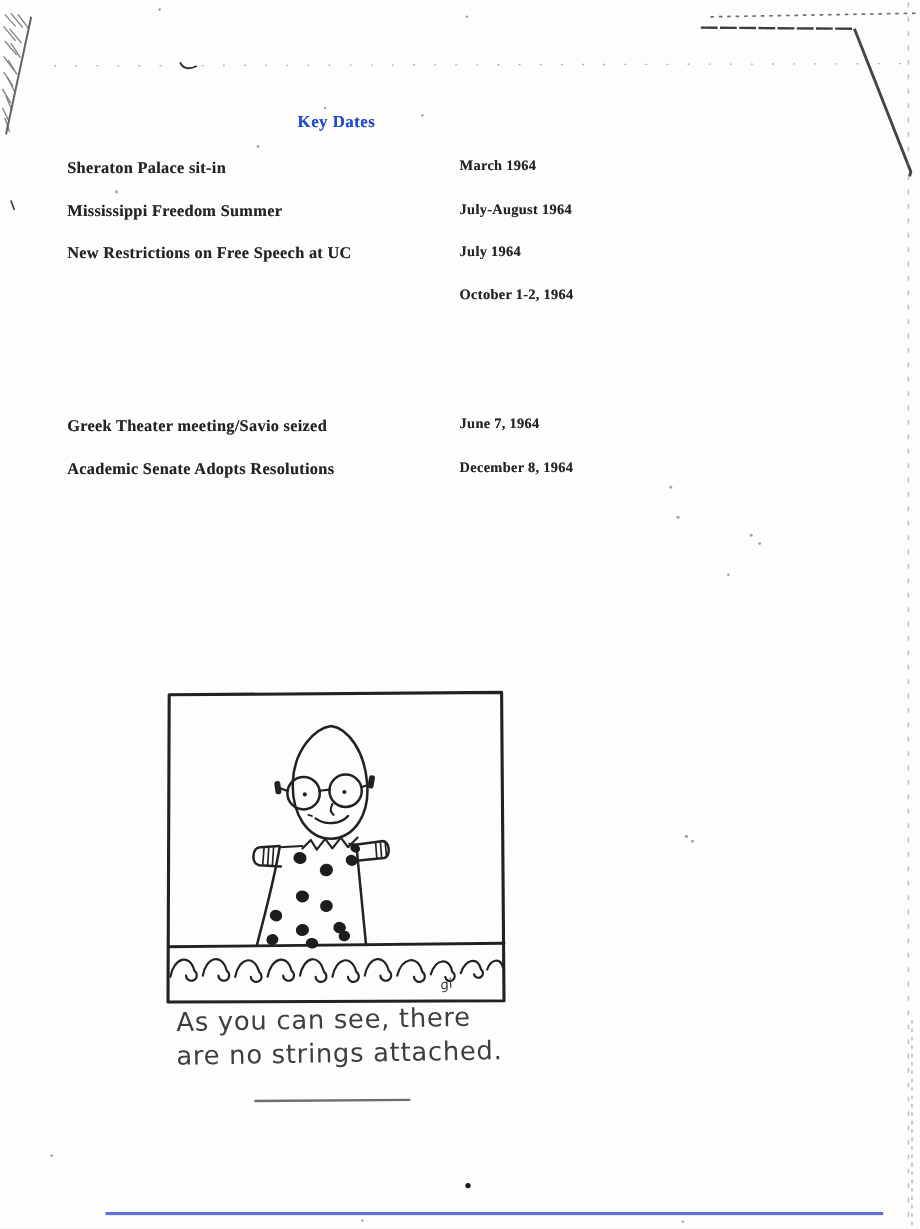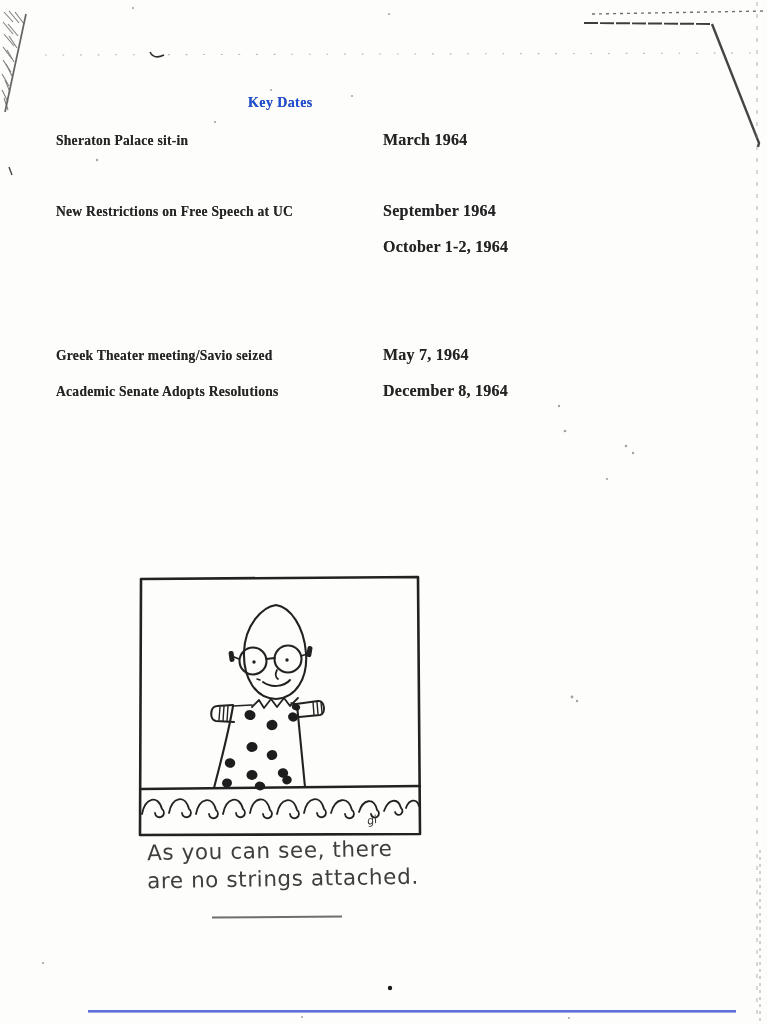--- a/index.html
+++ b/index.html
@@ -21,21 +21,21 @@
   }
   .krow{position:absolute;left:56px;width:660px;height:40px;}
   .krow .title,.krow .title2{
     font-size:13.6px;font-weight:bold;color:#242424;
     letter-spacing:.25px;white-space:nowrap;
     text-shadow:0 0 .5px rgba(20,20,20,.5);
   }
   .krow .title2{position:absolute;left:0;top:18px;}
   .krow .date{
     position:absolute;left:327px;top:0;
-    font-size:16px;font-weight:bold;color:#242424;
+    font-size:12px;font-weight:bold;color:#242424;
     letter-spacing:.25px;white-space:nowrap;
     text-shadow:0 0 .5px rgba(20,20,20,.5);
   }
   .r1{top:131px}.r2{top:167px}.r3{top:202px}.r4{top:238px}
   .r5{top:274px}.r6{top:310px}.r7{top:346px}.r8{top:382px}
   .r5 .date{left:332px}.r6 .date{left:335px}
   
   .cartoon{position:absolute;left:136px;top:574px;width:288px;height:266px;}
   
   .caption1,.caption2{
@@ -58,30 +58,34 @@
 <body>
 
 <div class="page">
 
   <div class="heading">Key Dates</div>
 
   <div class="krow r1">
     <span class="title">Sheraton Palace sit-in</span>
     <span class="date">March 1964</span>
   </div>
+  <div class="krow r2">
+    <span class="title">Mississippi Freedom Summer</span>
+    <span class="date">July-August 1964</span>
+  </div>
   <div class="krow r3">
     <span class="title">New Restrictions on Free Speech at UC</span>
-    <span class="date">September 1964</span>
+    <span class="date">July 1964</span>
   </div>
   <div class="krow r4">
     <span class="date">October 1-2, 1964</span>
   </div>
   <div class="krow r7">
     <span class="title">Greek Theater meeting/Savio seized</span>
-    <span class="date">May 7, 1964</span>
+    <span class="date">June 7, 1964</span>
   </div>
   <div class="krow r8">
     <span class="title">Academic Senate  Adopts Resolutions</span>
     <span class="date">December 8, 1964</span>
   </div>
 
   <svg class="cartoon" viewBox="0 0 288 266">
     <g stroke="#222" fill="none" stroke-width="2.1" stroke-linecap="round" stroke-linejoin="round">
 
       <path d="M5,5 L282,3 L284,260 L4,261 Z" stroke-width="2.6"></path>

